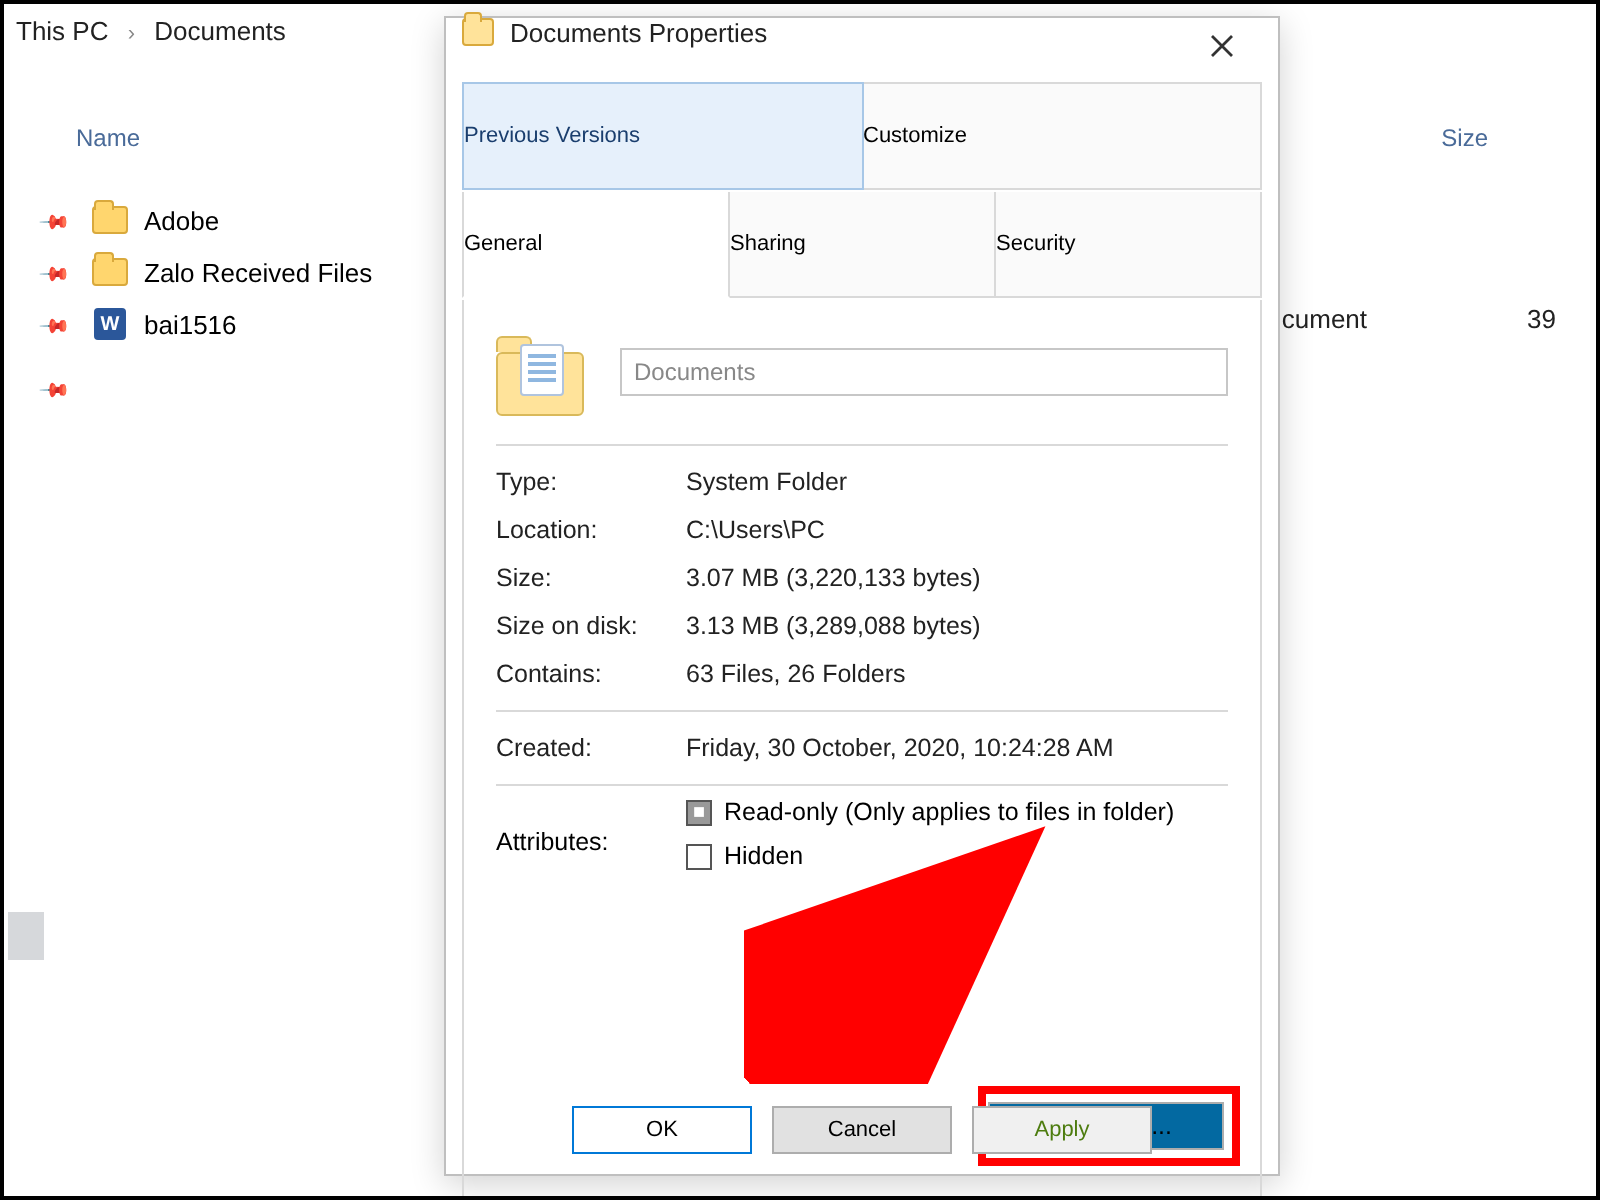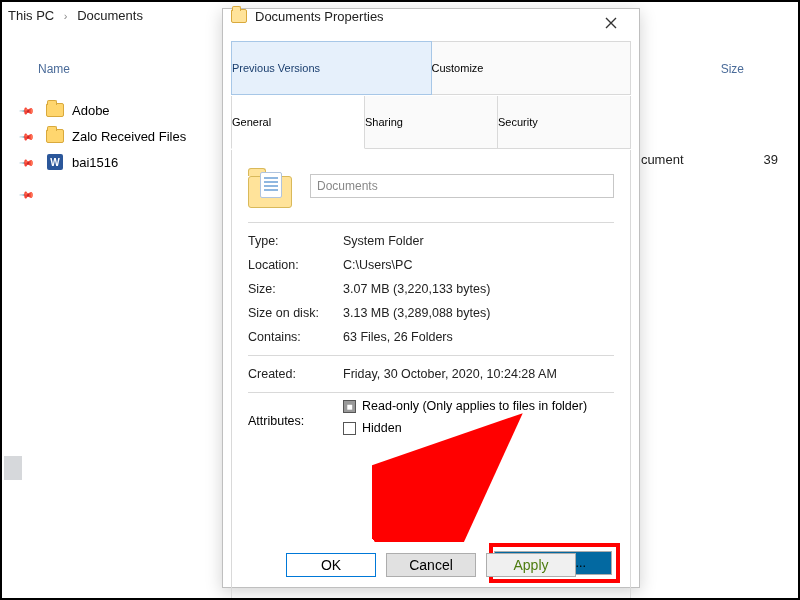--- a/index.html
+++ b/index.html
@@ -58,21 +58,21 @@
   .attr-row { display:flex; align-items:center; font-size:12.5px; margin-top:4px;}
   .attr-row .chk { width:13px; height:13px; border:1px solid #555; margin-right:6px; display:flex; align-items:center; justify-content:center; font-size:10px; }
   .attr-row .chk.filled { background:#999; color:#fff; }
   .attr-row .attrs-col { margin-left:0; }
   .attr-line { display:flex; align-items:center; margin-bottom:8px;}
 
   .adv-btn { position:absolute; right:18px; bottom:44px; width:118px; height:24px; border:1px solid #adadad; background:#0369a1; font-size:12.5px; cursor:default; }
   .adv-highlight { position:absolute; right:10px; bottom:36px; width:131px; height:40px; border:4px solid #ff0000; pointer-events:none; }
 
   .dlg-buttons { position:absolute; left:0; right:0; bottom:10px; display:flex; justify-content:center; gap:10px; }
-  .dlg-buttons .btn { width:90px; height:24px; font-size:14px; border:1px solid #adadad; background:#e1e1e1; cursor:default; }
+  .dlg-buttons .btn { width:90px; height:24px; font-size:11px; border:1px solid #adadad; background:#e1e1e1; cursor:default; }
   .dlg-buttons .btn.default { border:1px solid #0078d7; background:#fff;}
   .dlg-buttons .btn.disabled { color:#4d7c0f; background:#f0f0f0;}
 
   
   .arrow { position:absolute; pointer-events:none; }
 </style>
 </head>
 <body>
 
 <div class="frame">

